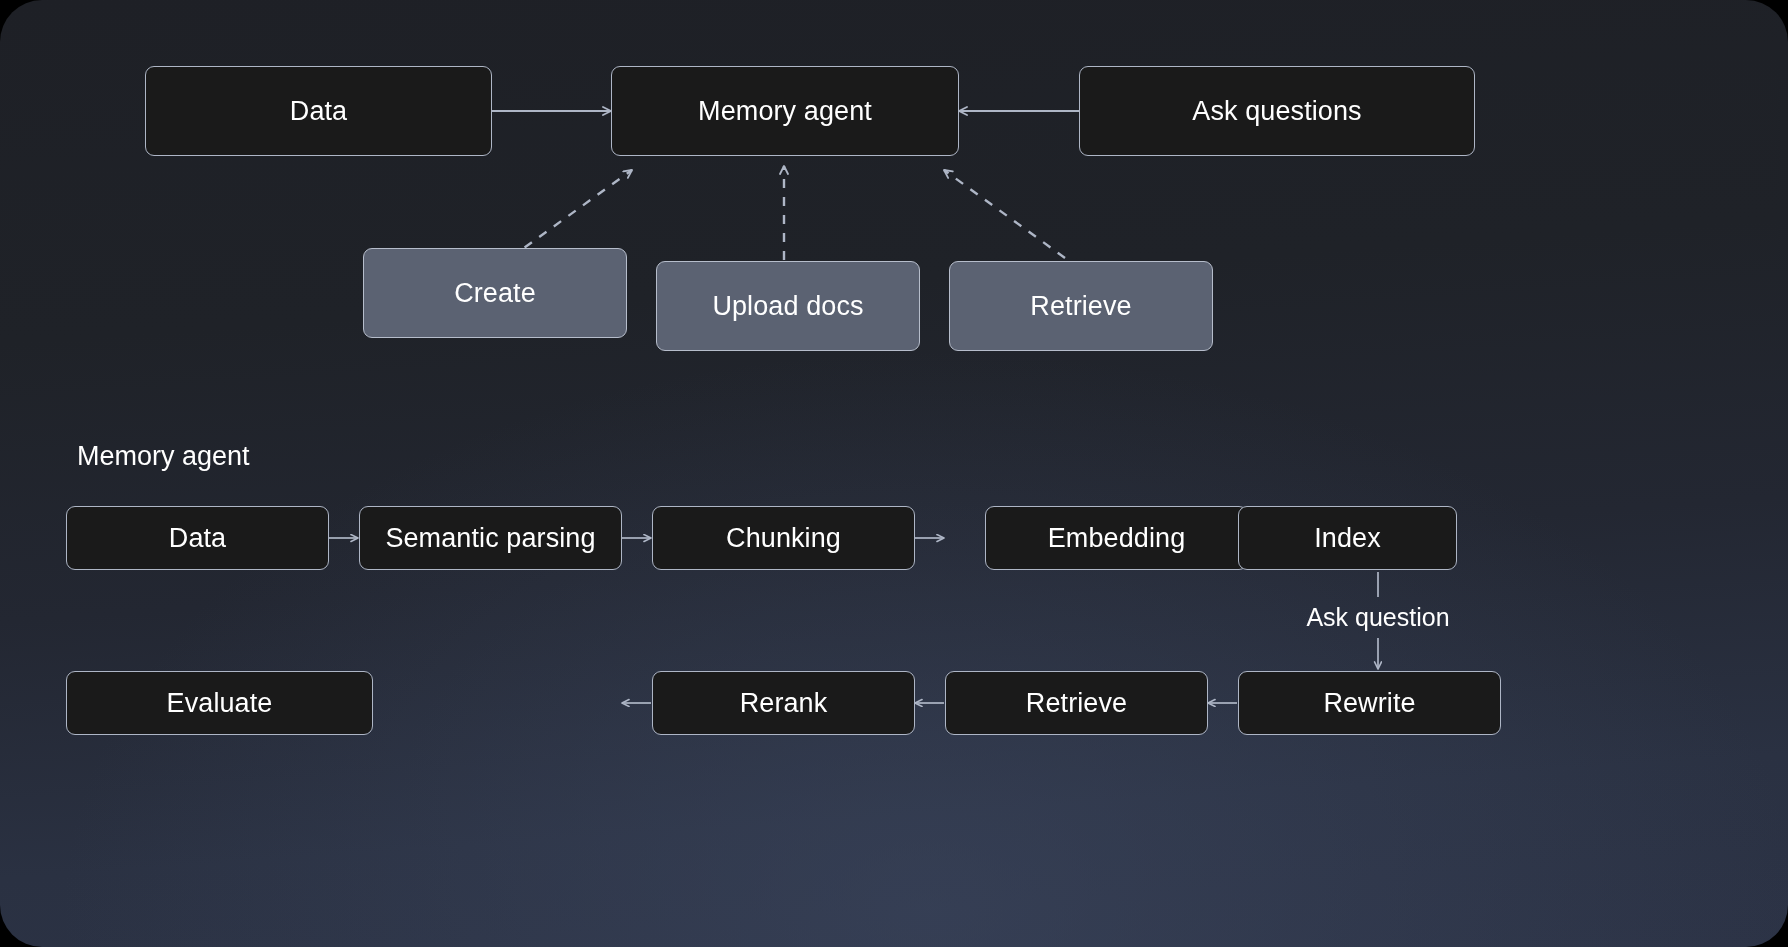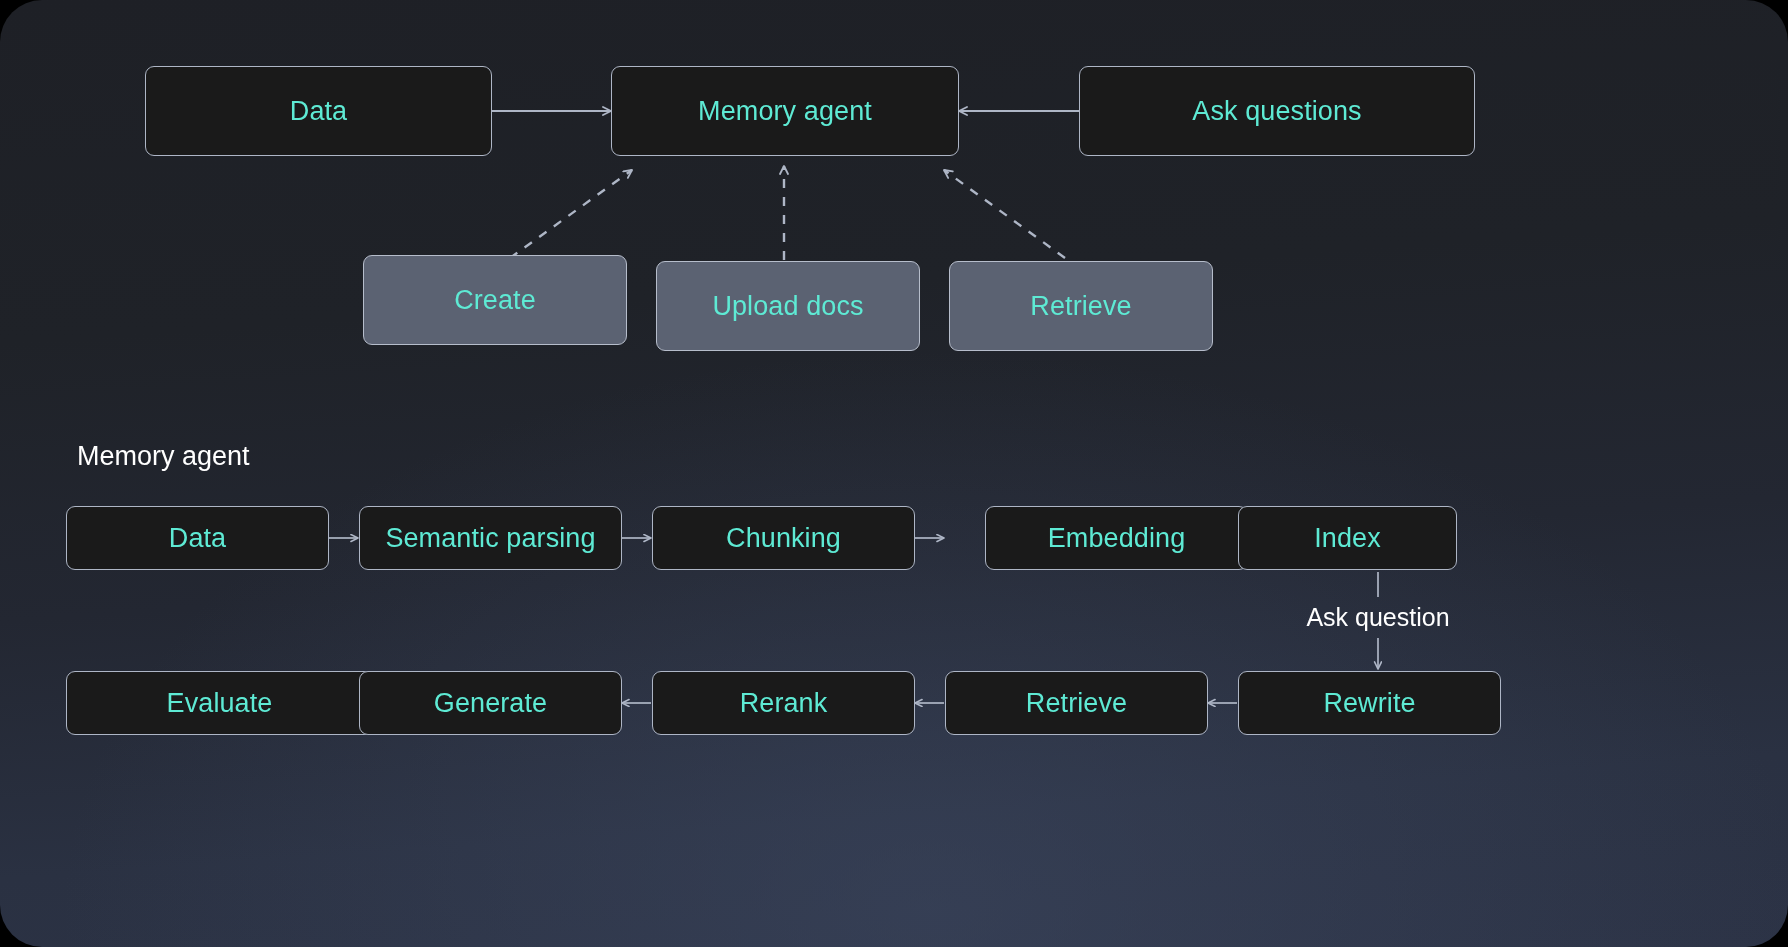--- a/index.html
+++ b/index.html
@@ -35,21 +35,21 @@
   }
   #svg-edges { pointer-events: none; }
 
   
   .node {
     position: absolute;
     box-sizing: border-box;
     border: 1.6px solid #aeb6c6;
     border-radius: 9px;
     background: #1a1a1a;
-    color: #5eead4;
+    color: #ffffff;
     display: flex;
     align-items: center;
     justify-content: center;
     font-size: 27px;
     font-weight: 400;
     letter-spacing: 0.1px;
     line-height: 1;
     white-space: nowrap;
   }
   .node.dark   { background: #1a1a1a; }
@@ -120,21 +120,21 @@
   </div>
 
   <div class="node dark" style="left:611px; top:66px; width:348px; height:90px;">
     <span class="node-label">Memory agent</span>
   </div>
 
   <div class="node dark" style="left:1079px; top:66px; width:396px; height:90px;">
     <span class="node-label">Ask questions</span>
   </div>
 
-  <div class="node light" style="left:363px; top:255px; width:264px; height:90px;">
+  <div class="node light" style="left:363px; top:248px; width:264px; height:90px;">
     <span class="node-label">Create</span>
   </div>
 
   <div class="node light" style="left:656px; top:261px; width:264px; height:90px;">
     <span class="node-label">Upload docs</span>
   </div>
 
   <div class="node light" style="left:949px; top:261px; width:264px; height:90px;">
     <span class="node-label">Retrieve</span>
   </div>
@@ -155,23 +155,20 @@
   </div>
   <div class="node dark" style="left:1238px; top:506px; width:219px; height:64px;">
     <span class="node-label">Index</span>
   </div>
 
   <div class="edge-label" style="left:1238px; top:605px; width:280px;">Ask question</div>
 
   <div class="node dark" style="left:66px; top:671px; width:307px; height:64px;">
     <span class="node-label">Evaluate</span>
   </div>
-  <div class="node dark" style="left:359px; top:671px; width:263px; height:64px;">
-    <span class="node-label">Generate</span>
-  </div>
   <div class="node dark" style="left:652px; top:671px; width:263px; height:64px;">
     <span class="node-label">Rerank</span>
   </div>
   <div class="node dark" style="left:945px; top:671px; width:263px; height:64px;">
     <span class="node-label">Retrieve</span>
   </div>
   <div class="node dark" style="left:1238px; top:671px; width:263px; height:64px;">
     <span class="node-label">Rewrite</span>
   </div>
 

